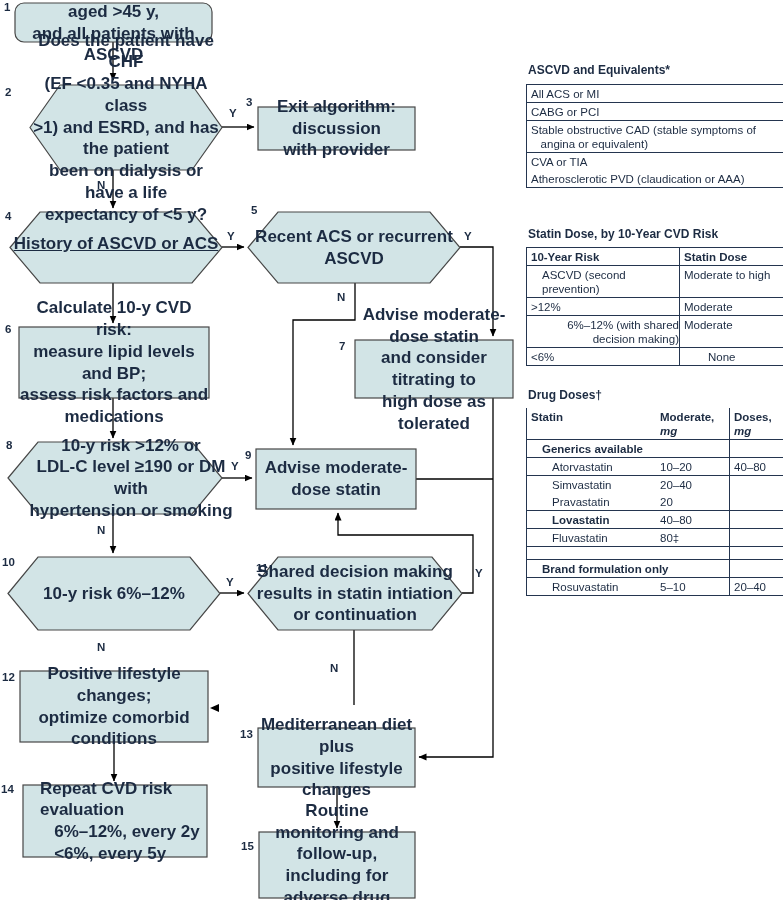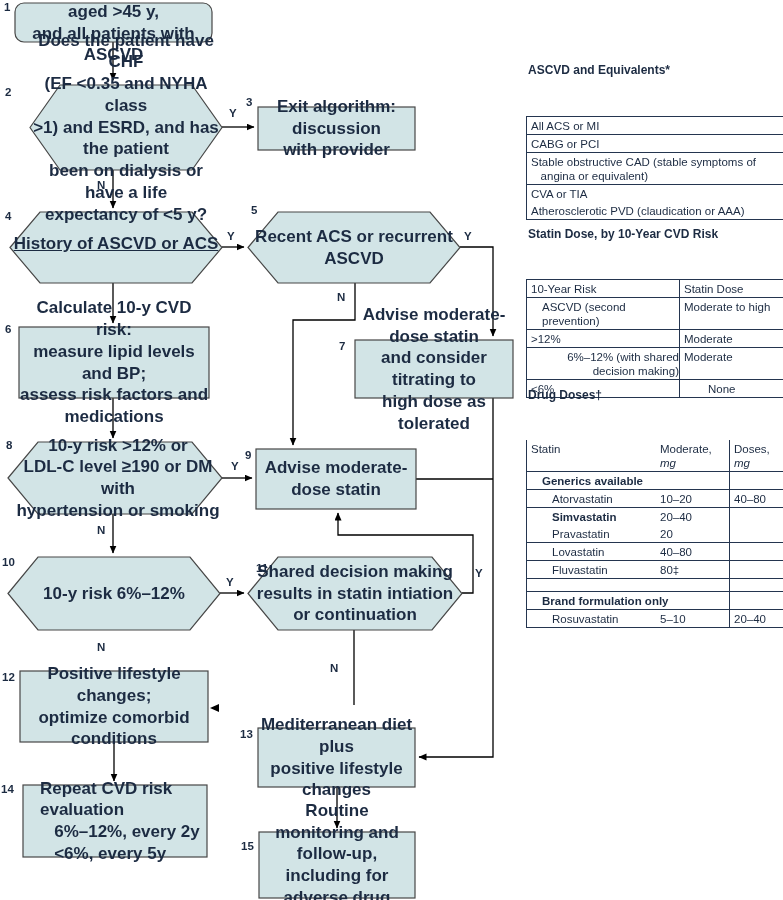--- a/index.html
+++ b/index.html
@@ -7,27 +7,27 @@
         font-family:"Liberation Sans","DejaVu Sans",sans-serif;color:#1c2b42;}
   svg{position:absolute;left:0;top:0;z-index:1;}
   .node-text{position:absolute;z-index:2;display:flex;align-items:center;justify-content:center;
              text-align:center;font-size:17px;font-weight:bold;line-height:1.28;color:#1c2b42;
              white-space:pre-line;}
   .node-text.left{justify-content:flex-start;text-align:left;white-space:pre-wrap;}
   .num{position:absolute;z-index:2;font-size:11.5px;font-weight:bold;color:#1c2b42;}
   .yn{position:absolute;z-index:2;font-size:11.5px;font-weight:bold;color:#1c2b42;}
   
   .tbl-title{position:absolute;z-index:2;font-size:12px;font-weight:bold;color:#1c2b42;}
-  .tbl{position:absolute;z-index:2;border-left:1.4px solid #24354f;box-sizing:border-box;margin-top:32px;}
+  .tbl{position:absolute;z-index:2;border-left:1.4px solid #24354f;box-sizing:border-box;}
   .tbl.topline{border-top:1.6px solid #24354f;}
   .row{display:flex;box-sizing:border-box;}
   .row.b{border-bottom:1.4px solid #24354f;}
   .c{box-sizing:border-box;font-size:11.5px;line-height:1.22;padding:2px 0 1px 4px;
      white-space:pre-wrap;color:#1c2b42;}
-  .c.hd{font-weight:normal;}
+  .c.hd{font-weight:bold;}
   .sep{border-left:1.4px solid #24354f;}
   .ind1{padding-left:15px;}
   .ind2{padding-left:25px;}
   .it{font-style:italic;}
   .grp{font-weight:bold;}
 </style>
 </head>
 <body>
 
 <div id="page">
@@ -119,21 +119,21 @@
   <div class="node-text" style="left:10px;top:216px;width:212px;height:56px;text-decoration:underline;">History of ASCVD or ACS</div>
   <div class="node-text" style="left:248px;top:212px;width:212px;height:71px;">Recent ACS or recurrent
 ASCVD</div>
   <div class="node-text" style="left:19px;top:327px;width:190px;height:71px;">Calculate 10-y CVD risk:
 measure lipid levels and BP;
 assess risk factors and
 medications</div>
   <div class="node-text" style="left:355px;top:340px;width:158px;height:58px;">Advise moderate-dose statin
 and consider titrating to
 high dose as tolerated</div>
-  <div class="node-text" style="left:11px;top:442px;width:214px;height:72px;">10-y risk &gt;12% or
+  <div class="node-text" style="left:24px;top:442px;width:214px;height:72px;">10-y risk &gt;12% or
 LDL-C level ≥190 or DM with
 hypertension or smoking</div>
   <div class="node-text" style="left:256px;top:449px;width:160px;height:60px;">Advise moderate-dose statin</div>
   <div class="node-text" style="left:8px;top:557px;width:212px;height:73px;">10-y risk 6%–12%</div>
   <div class="node-text" style="left:248px;top:557px;width:214px;height:73px;">Shared decision making
 results in statin intiation
 or continuation</div>
   <div class="node-text" style="left:20px;top:671px;width:188px;height:71px;">Positive lifestyle changes;
 optimize comorbid conditions</div>
   <div class="node-text" style="left:258px;top:728px;width:157px;height:59px;">Mediterranean diet plus
@@ -200,31 +200,31 @@
     <div class="row b">
       <div class="c grp ind1" style="width:202px;">Generics available</div>
       <div class="c sep" style="flex:1;"></div>
     </div>
     <div class="row b">
       <div class="c ind2" style="width:129px;">Atorvastatin</div>
       <div class="c" style="width:73px;">10–20</div>
       <div class="c sep" style="flex:1;">40–80</div>
     </div>
     <div class="row">
-      <div class="c ind2" style="width:129px;font-weight:bold;">Simvastatin</div>
+      <div class="c ind2" style="width:129px;">Simvastatin</div>
       <div class="c" style="width:73px;">20–40</div>
       <div class="c sep" style="flex:1;"></div>
     </div>
     <div class="row b">
       <div class="c ind2" style="width:129px;">Pravastatin</div>
       <div class="c" style="width:73px;">20</div>
       <div class="c sep" style="flex:1;"></div>
     </div>
     <div class="row b">
-      <div class="c ind2" style="width:129px;">Lovastatin</div>
+      <div class="c ind2" style="width:129px;font-weight:bold;">Lovastatin</div>
       <div class="c" style="width:73px;">40–80</div>
       <div class="c sep" style="flex:1;"></div>
     </div>
     <div class="row b">
       <div class="c ind2" style="width:129px;">Fluvastatin</div>
       <div class="c" style="width:73px;">80‡</div>
       <div class="c sep" style="flex:1;"></div>
     </div>
     <div class="row b" style="height:13px;">
       <div class="c" style="width:202px;padding:0;"></div>

